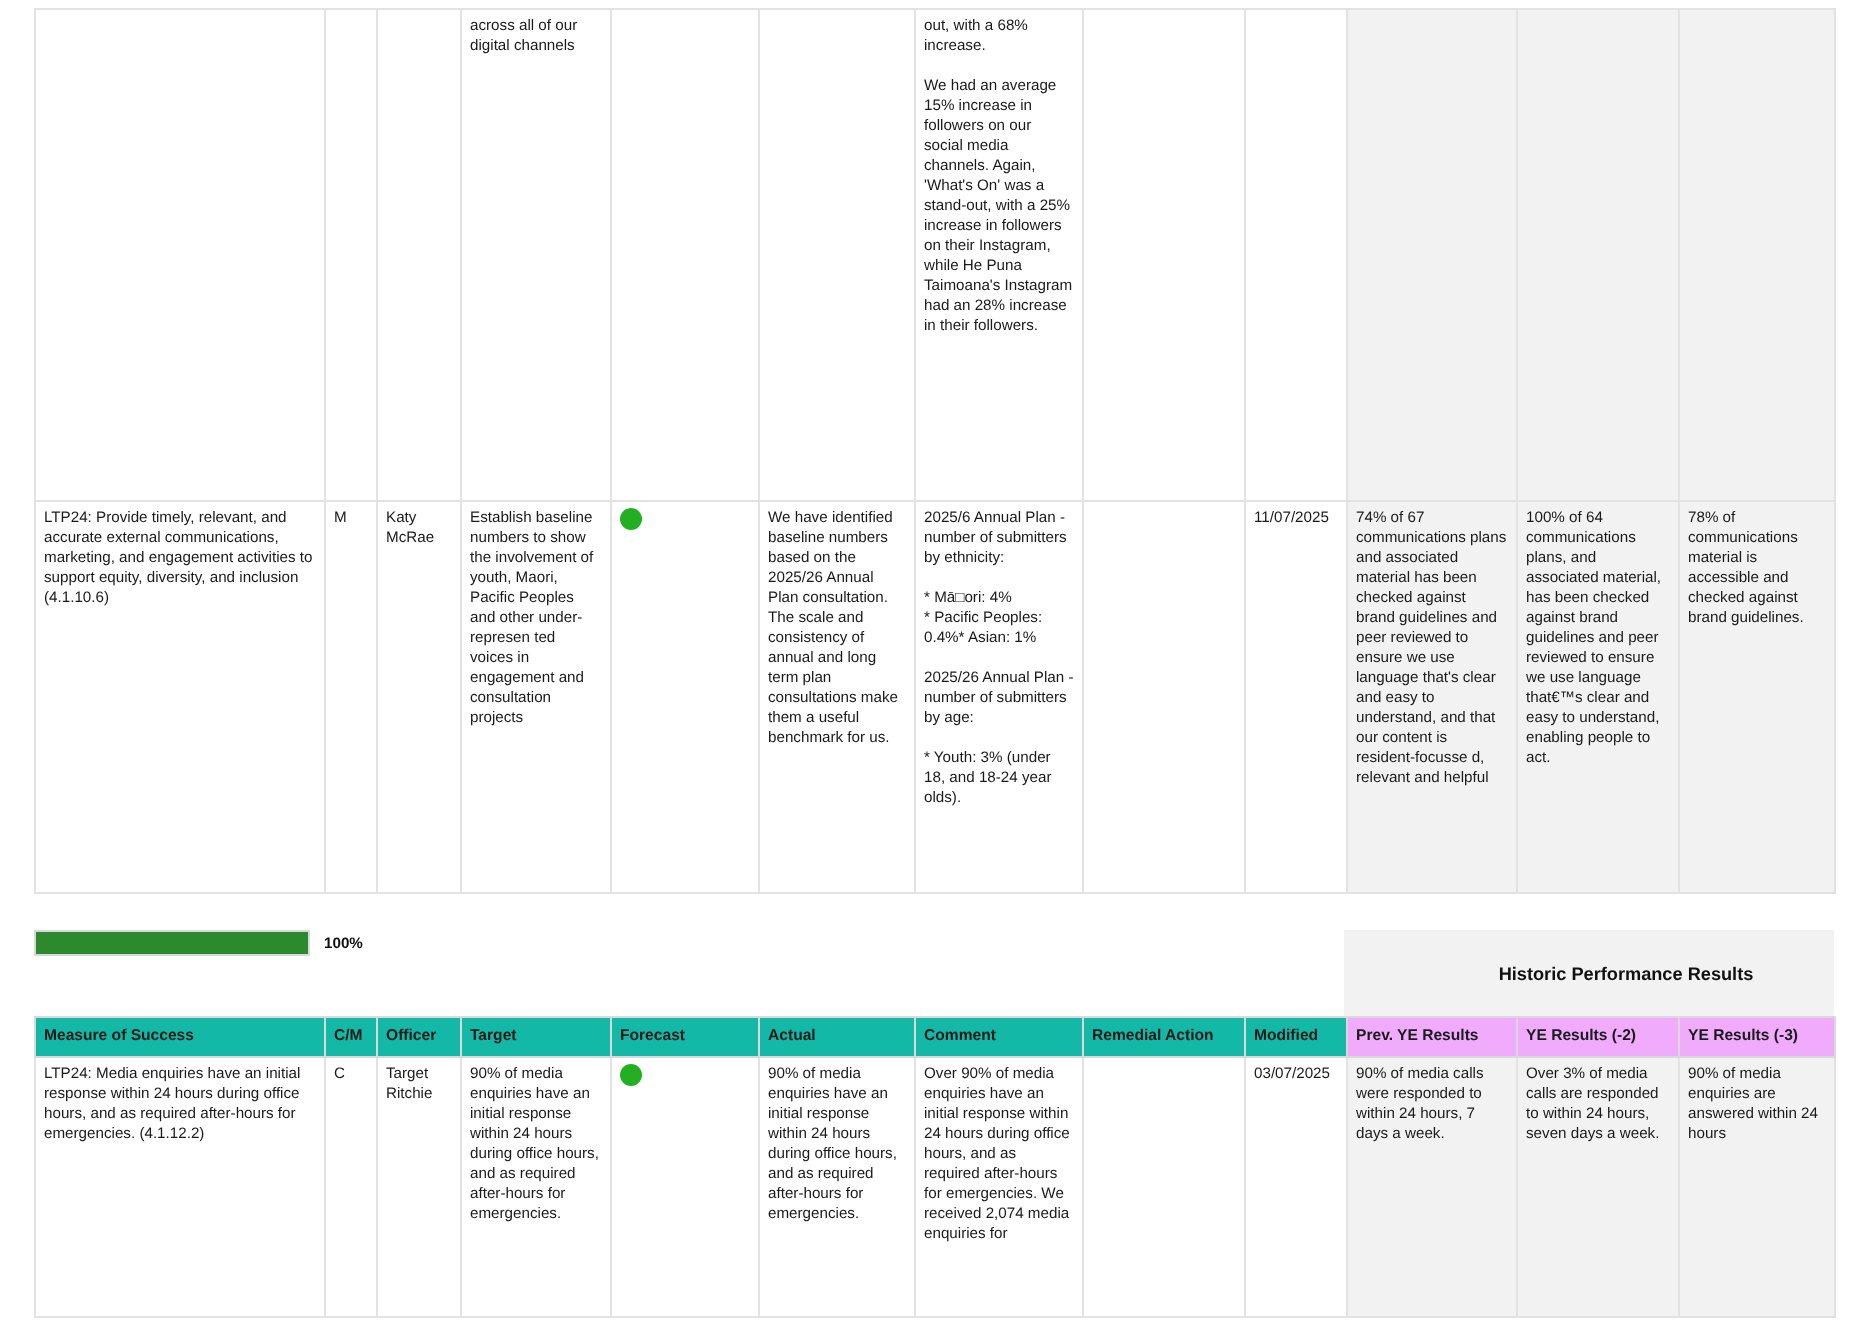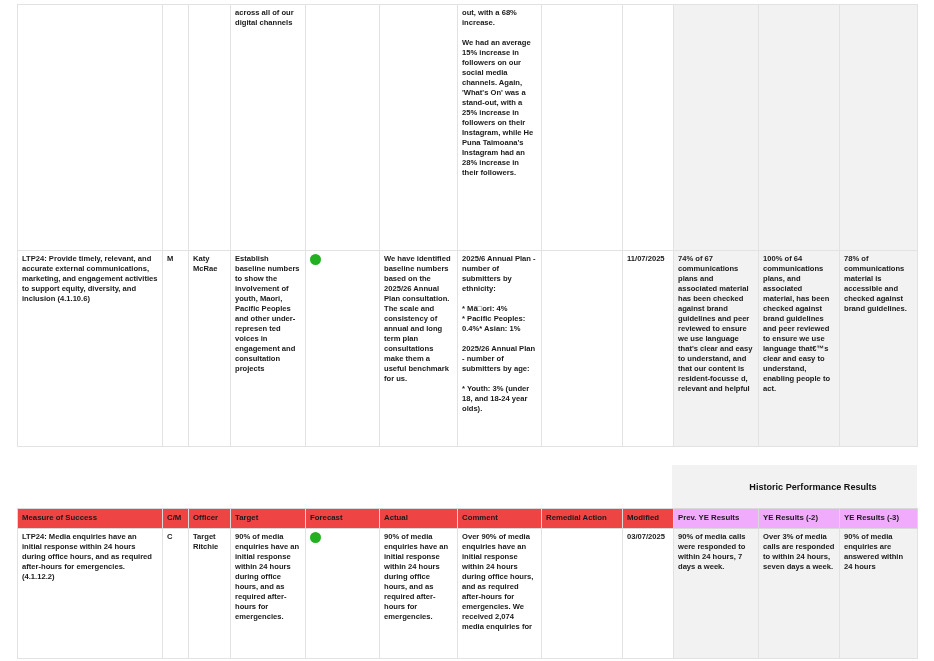--- a/index.html
+++ b/index.html
@@ -22,21 +22,21 @@
   .sheet {
     position: absolute;
     border-collapse: collapse;
     table-layout: fixed;
     background: #ffffff;
   }
   .sheet td, .sheet th {
     border: 1px solid #e2e2e2;
     vertical-align: top;
     padding: 3px 4px 3px 4px;
-    font-weight: bold;
+    font-weight: normal;
     text-align: left;
     line-height: 1.32;
     word-wrap: break-word;
     overflow-wrap: break-word;
     hyphens: none;
   }
   .hist { background: #f2f2f2; }
   .ctr { text-align: center; }
 
   
@@ -110,21 +110,21 @@
     color: #111111;
     white-space: nowrap;
     margin-left: 37px;
   }
 
   
   #bottom-table { left: 17px; top: 508px; width: 900px; }
   #bottom-table thead th {
     font-weight: bold;
     font-size: 7.8px;
-    background: #ef4444;
+    background: #14b8a6;
     padding: 4px 4px 5px 4px;
     vertical-align: middle;
     white-space: nowrap;
     border-color: #d9d9d9;
   }
   #bottom-table thead th.hist { background: #f0abfc; }
   #bottom-table tbody td { height: 130px; }
 
   .clipbox { overflow: hidden; }
 </style>
@@ -185,20 +185,26 @@
       <td></td>
       <td>11/07/2025</td>
       <td class="hist">74% of 67 communications plans and associated material has been checked against brand guidelines and peer reviewed to ensure we use language that's clear and easy to understand, and that our content is resident-focusse d, relevant and helpful</td>
       <td class="hist">100% of 64 communications plans, and associated material, has been checked against brand guidelines and peer reviewed to ensure we use language that€™s clear and easy to understand, enabling people to act.</td>
       <td class="hist">78% of communications material is accessible and checked against brand guidelines.</td>
     </tr>
   </tbody>
 </table>
 
 <div id="section-two">
+  <div class="progress-row">
+    <div class="progress-track">
+      <div class="progress-fill" id="progress-fill" style="width: 100%; background: rgb(44, 138, 44);"></div>
+    </div>
+    <span class="progress-label">100%</span>
+  </div>
 </div>
 
 <div id="historic-banner">
   <span>Historic Performance Results</span>
 </div>
 
 <table class="sheet" id="bottom-table">
   <colgroup>
     <col style="width:145px">
       <col style="width:26px">

